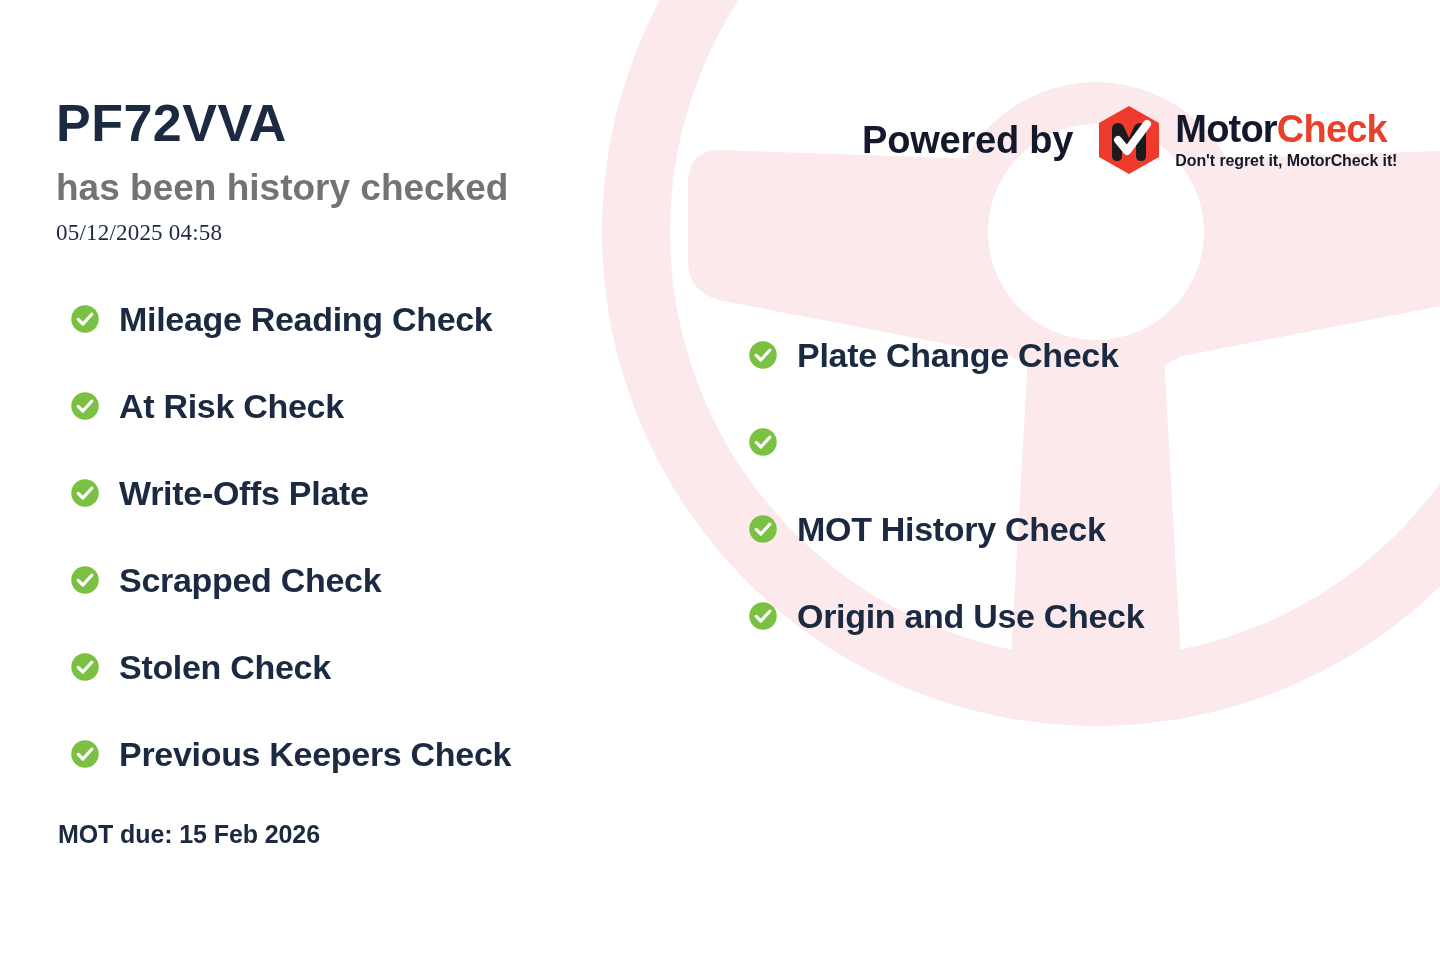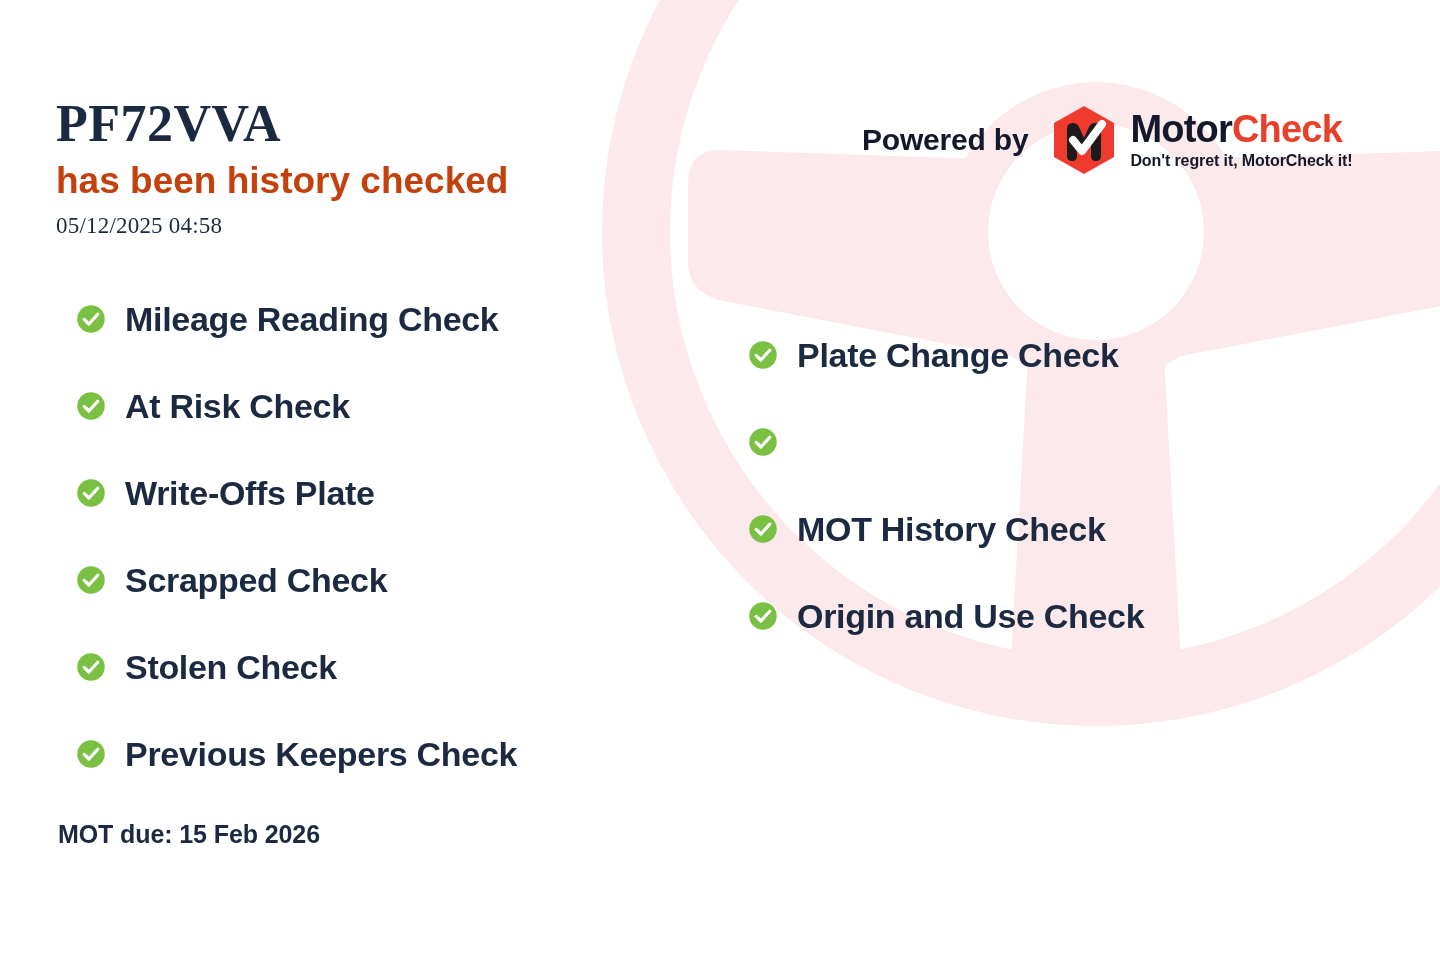--- a/index.html
+++ b/index.html
@@ -45,29 +45,28 @@
     width: 640px;
   }
 
   .plate {
     font-size: 52px;
     font-weight: bold;
     letter-spacing: 0.5px;
     line-height: 1.06;
     color: #1b2a41;
     white-space: nowrap;
-    font-family: Liberation Serif, serif;
   }
 
   .subtitle {
     font-size: 37px;
     font-weight: bold;
     line-height: 1.18;
-    color: #c2410c;
-    margin-top: 8px;
+    color: #737373;
+    margin-top: 15px;
     white-space: nowrap;
   }
 
   .timestamp {
     font-size: 23px;
     font-weight: normal;
     color: #1b2a41;
     margin-top: 10px;
     letter-spacing: 0.2px;
     font-family: Liberation Serif, serif;
@@ -77,21 +76,21 @@
   .powered-block {
     position: absolute;
     left: 862px;
     top: 104px;
     display: flex;
     align-items: center;
     gap: 22px;
   }
 
   .powered-label {
-    font-size: 30px;
+    font-size: 38px;
     font-weight: bold;
     color: #13182b;
     letter-spacing: -0.2px;
     white-space: nowrap;
   }
 
   .logo-wrap {
     display: flex;
     align-items: center;
     gap: 12px;
@@ -126,21 +125,21 @@
   }
 
   
   .checks-col {
     position: absolute;
     display: flex;
     flex-direction: column;
     gap: 42px;
   }
 
-  #checks-left  { left: 76px;  top: 296px; }
+  #checks-left  { left: 70px;  top: 296px; }
   #checks-right { left: 748px; top: 296px; margin-top: 36px; }
 
   .check-row {
     display: flex;
     align-items: center;
     gap: 19px;
     height: 45px;
   }
 
   .check-icon {

